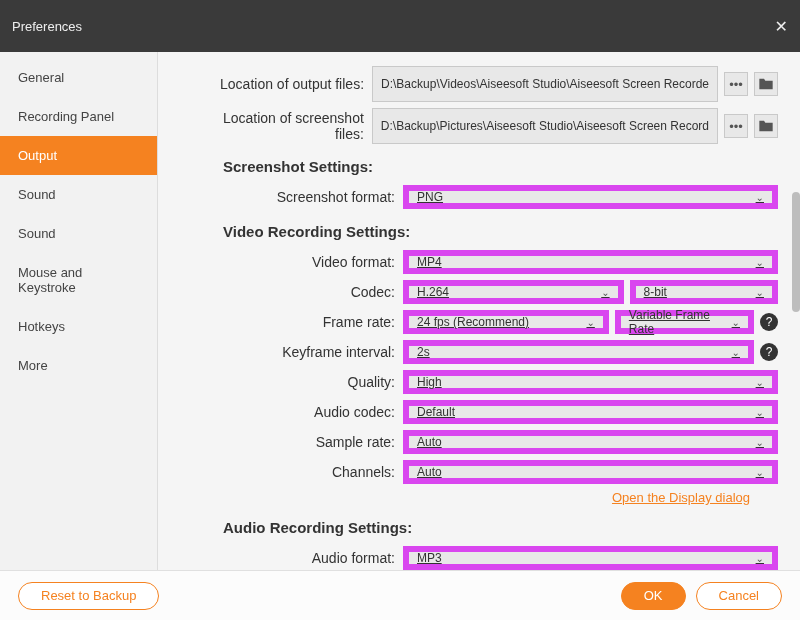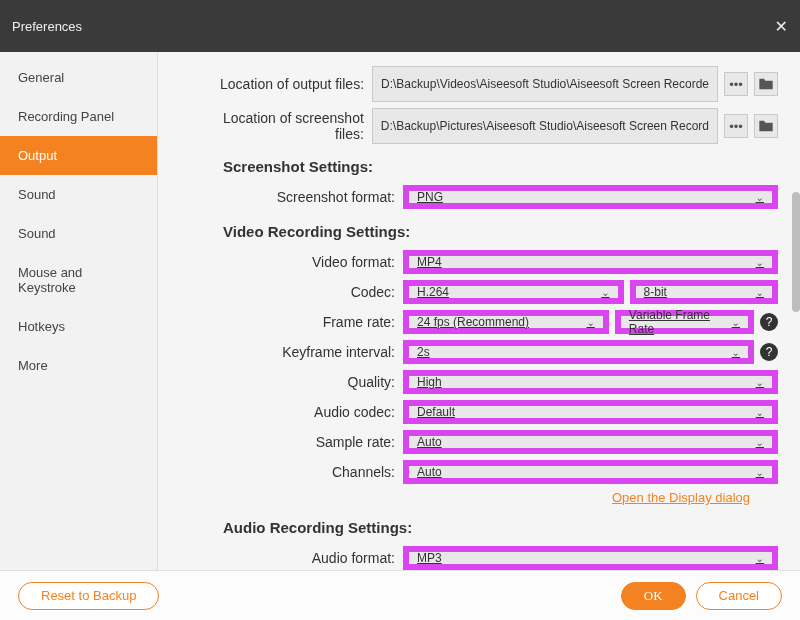--- a/index.html
+++ b/index.html
@@ -29,21 +29,21 @@
 .select { flex: 1; height: 24px; border: 6px solid #d946ef; background: #e8e8e8; padding: 0 8px; font-size: 12px; color: #333; display: flex; align-items: center; justify-content: space-between; cursor: pointer; text-decoration: underline; }
 .select .chev { font-size: 10px; color: #555; }
 .select-pair .select { flex: 1; }
 .select-pair { display: flex; gap: 6px; flex: 1; }
 .help { width: 18px; height: 18px; border-radius: 50%; background: #333; color: #fff; font-size: 12px; display: flex; align-items: center; justify-content: center; cursor: pointer; flex-shrink: 0; }
 
 .link { color: #f58220; text-decoration: underline; font-size: 13px; text-align: right; padding-right: 28px; margin: 6px 0 6px 0; cursor: pointer; }
 
 .footer { position: absolute; left:0; right:0; bottom:0; height: 50px; background: #fcfcfc; border-top: 1px solid #e0e0e0; display: flex; align-items: center; padding: 0 18px; justify-content: space-between; }
 .btn { height: 28px; border-radius: 14px; border: 1.5px solid #f58220; padding: 0 22px; font-size: 13px; cursor: pointer; display: inline-flex; align-items: center; justify-content: center; background: #fff; color: #f58220; }
-.btn.primary { background: #f58220; color: #fff; font-family: Liberation Serif, serif; }
+.btn.primary { background: #f58220; color: #fff; }
 .footer-right { display: flex; gap: 10px; }
 
 .scrollthumb { position: absolute; right: 0; top: 140px; width: 8px; height: 120px; background: #bdbdbd; border-radius: 4px; }
 
 svg.folder { width:16px; height:14px; }
 </style>
 </head>
 <body>
 
 <div class="titlebar">

